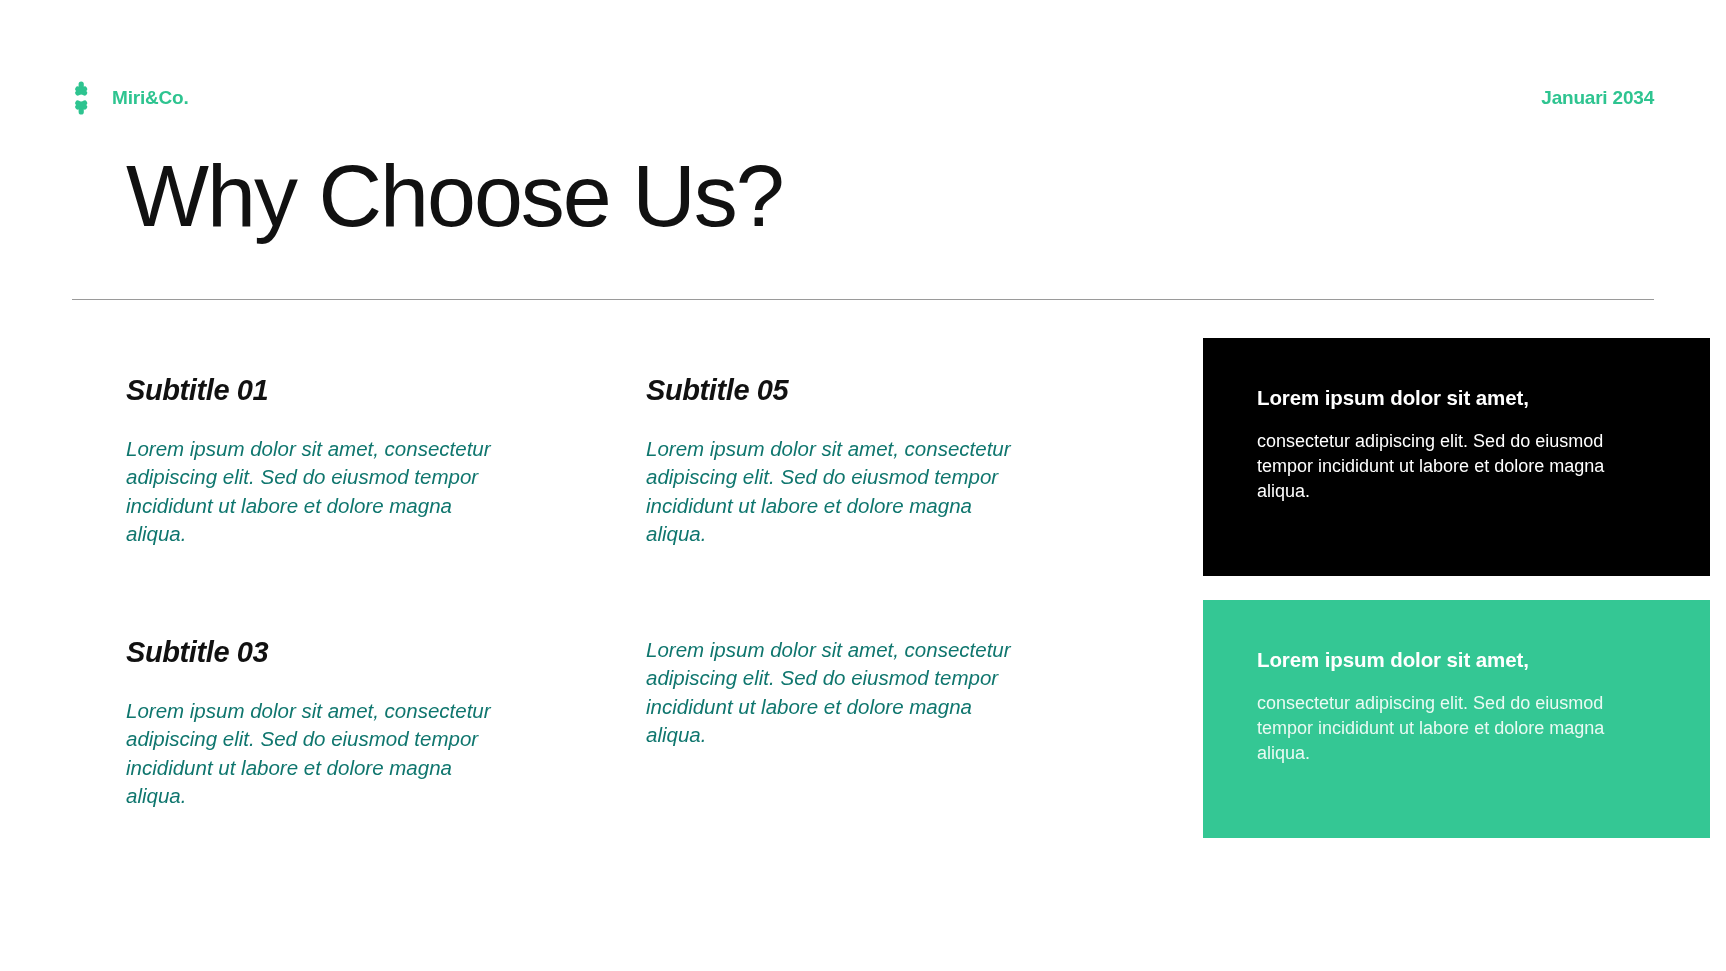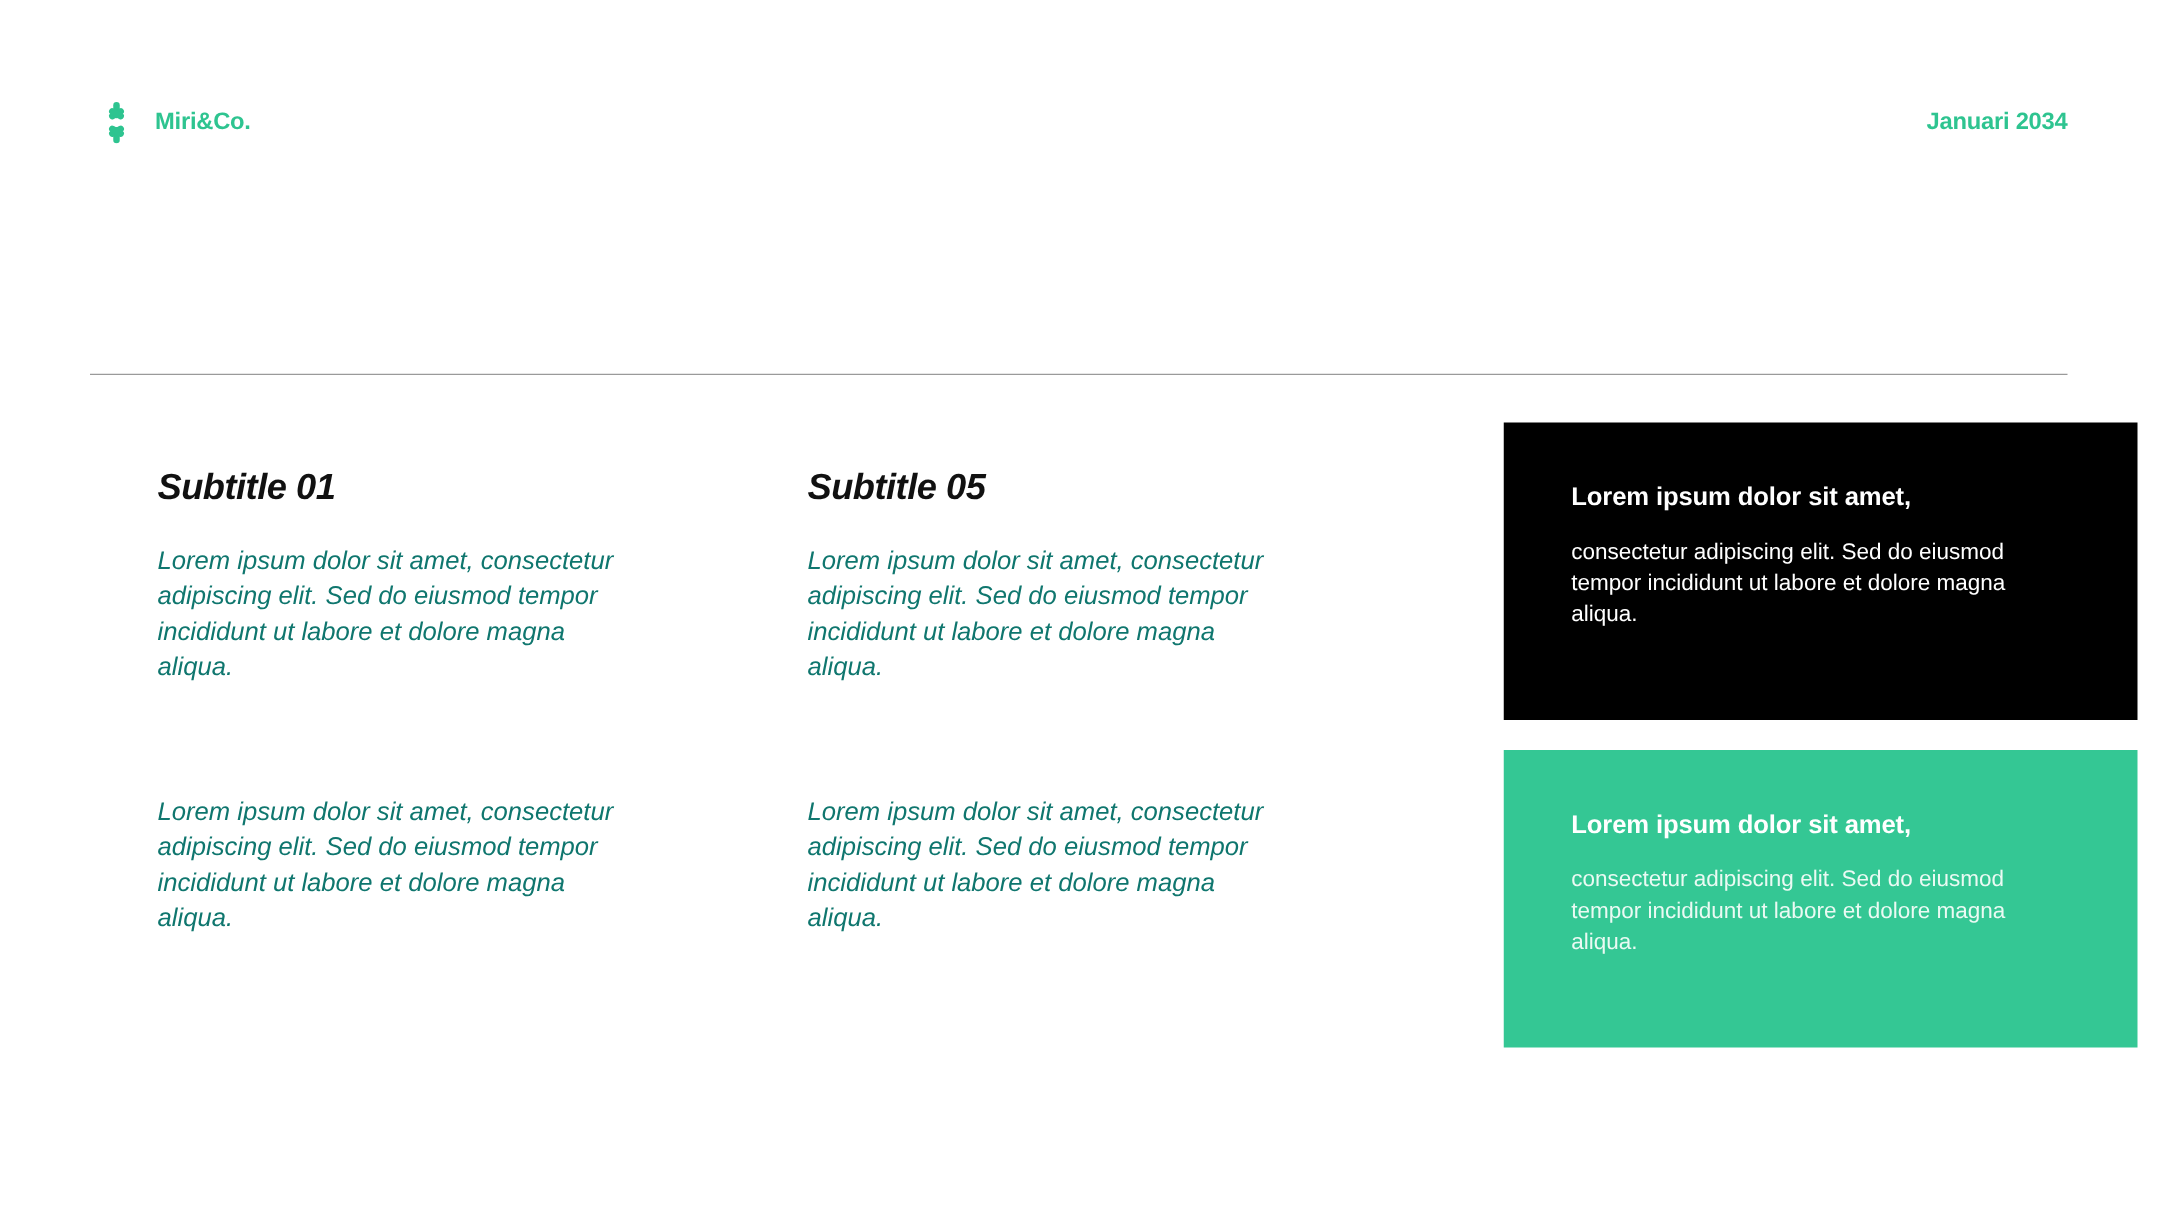--- a/index.html
+++ b/index.html
@@ -14,21 +14,21 @@
     position: relative;
     width: 1726px;
     height: 971px;
     background: #ffffff;
   }
 
   
   .header {
     position: absolute;
     top: 78px;
-    left: 76px;
+    left: 64px;
     right: 72px;
     height: 40px;
     display: flex;
     align-items: center;
     justify-content: space-between;
   }
   .brand {
     display: flex;
     align-items: center;
     gap: 14px;
@@ -144,32 +144,34 @@
             <rect x="14.6" y="3.5" width="5.2" height="13" rx="2.6" transform="rotate(-60 17.2 10)"></rect>
             <rect x="14.6" y="17.5" width="5.2" height="13" rx="2.6" transform="rotate(-60 17.2 24)"></rect>
           </g>
         </svg>
       </span>
       <span class="brand-name">Miri&amp;Co.</span>
     </div>
     <div class="header-date">Januari 2034</div>
   </div>
 
+  <h1 class="page-title">Why Choose Us?</h1>
   <div class="divider"></div>
 
   <div class="features">
     <div class="feature">
       <div class="feature-title">Subtitle 01</div>
       <div class="feature-body">Lorem ipsum dolor sit amet, consectetur adipiscing elit. Sed do eiusmod tempor incididunt ut labore et dolore magna aliqua.</div>
     </div>
     <div class="feature">
       <div class="feature-title">Subtitle 05</div>
       <div class="feature-body">Lorem ipsum dolor sit amet, consectetur adipiscing elit. Sed do eiusmod tempor incididunt ut labore et dolore magna aliqua.</div>
     </div>
     <div class="feature">
+      <div class="feature-title">Subtitle 03</div>
       <div class="feature-body">Lorem ipsum dolor sit amet, consectetur adipiscing elit. Sed do eiusmod tempor incididunt ut labore et dolore magna aliqua.</div>
     </div>
     <div class="feature">
       <div class="feature-body">Lorem ipsum dolor sit amet, consectetur adipiscing elit. Sed do eiusmod tempor incididunt ut labore et dolore magna aliqua.</div>
     </div>
   </div>
 
   <div class="card card-dark">
     <div class="card-heading">Lorem ipsum dolor sit amet,</div>
     <div class="card-body">consectetur adipiscing elit. Sed do eiusmod tempor incididunt ut labore et dolore magna aliqua.</div>

